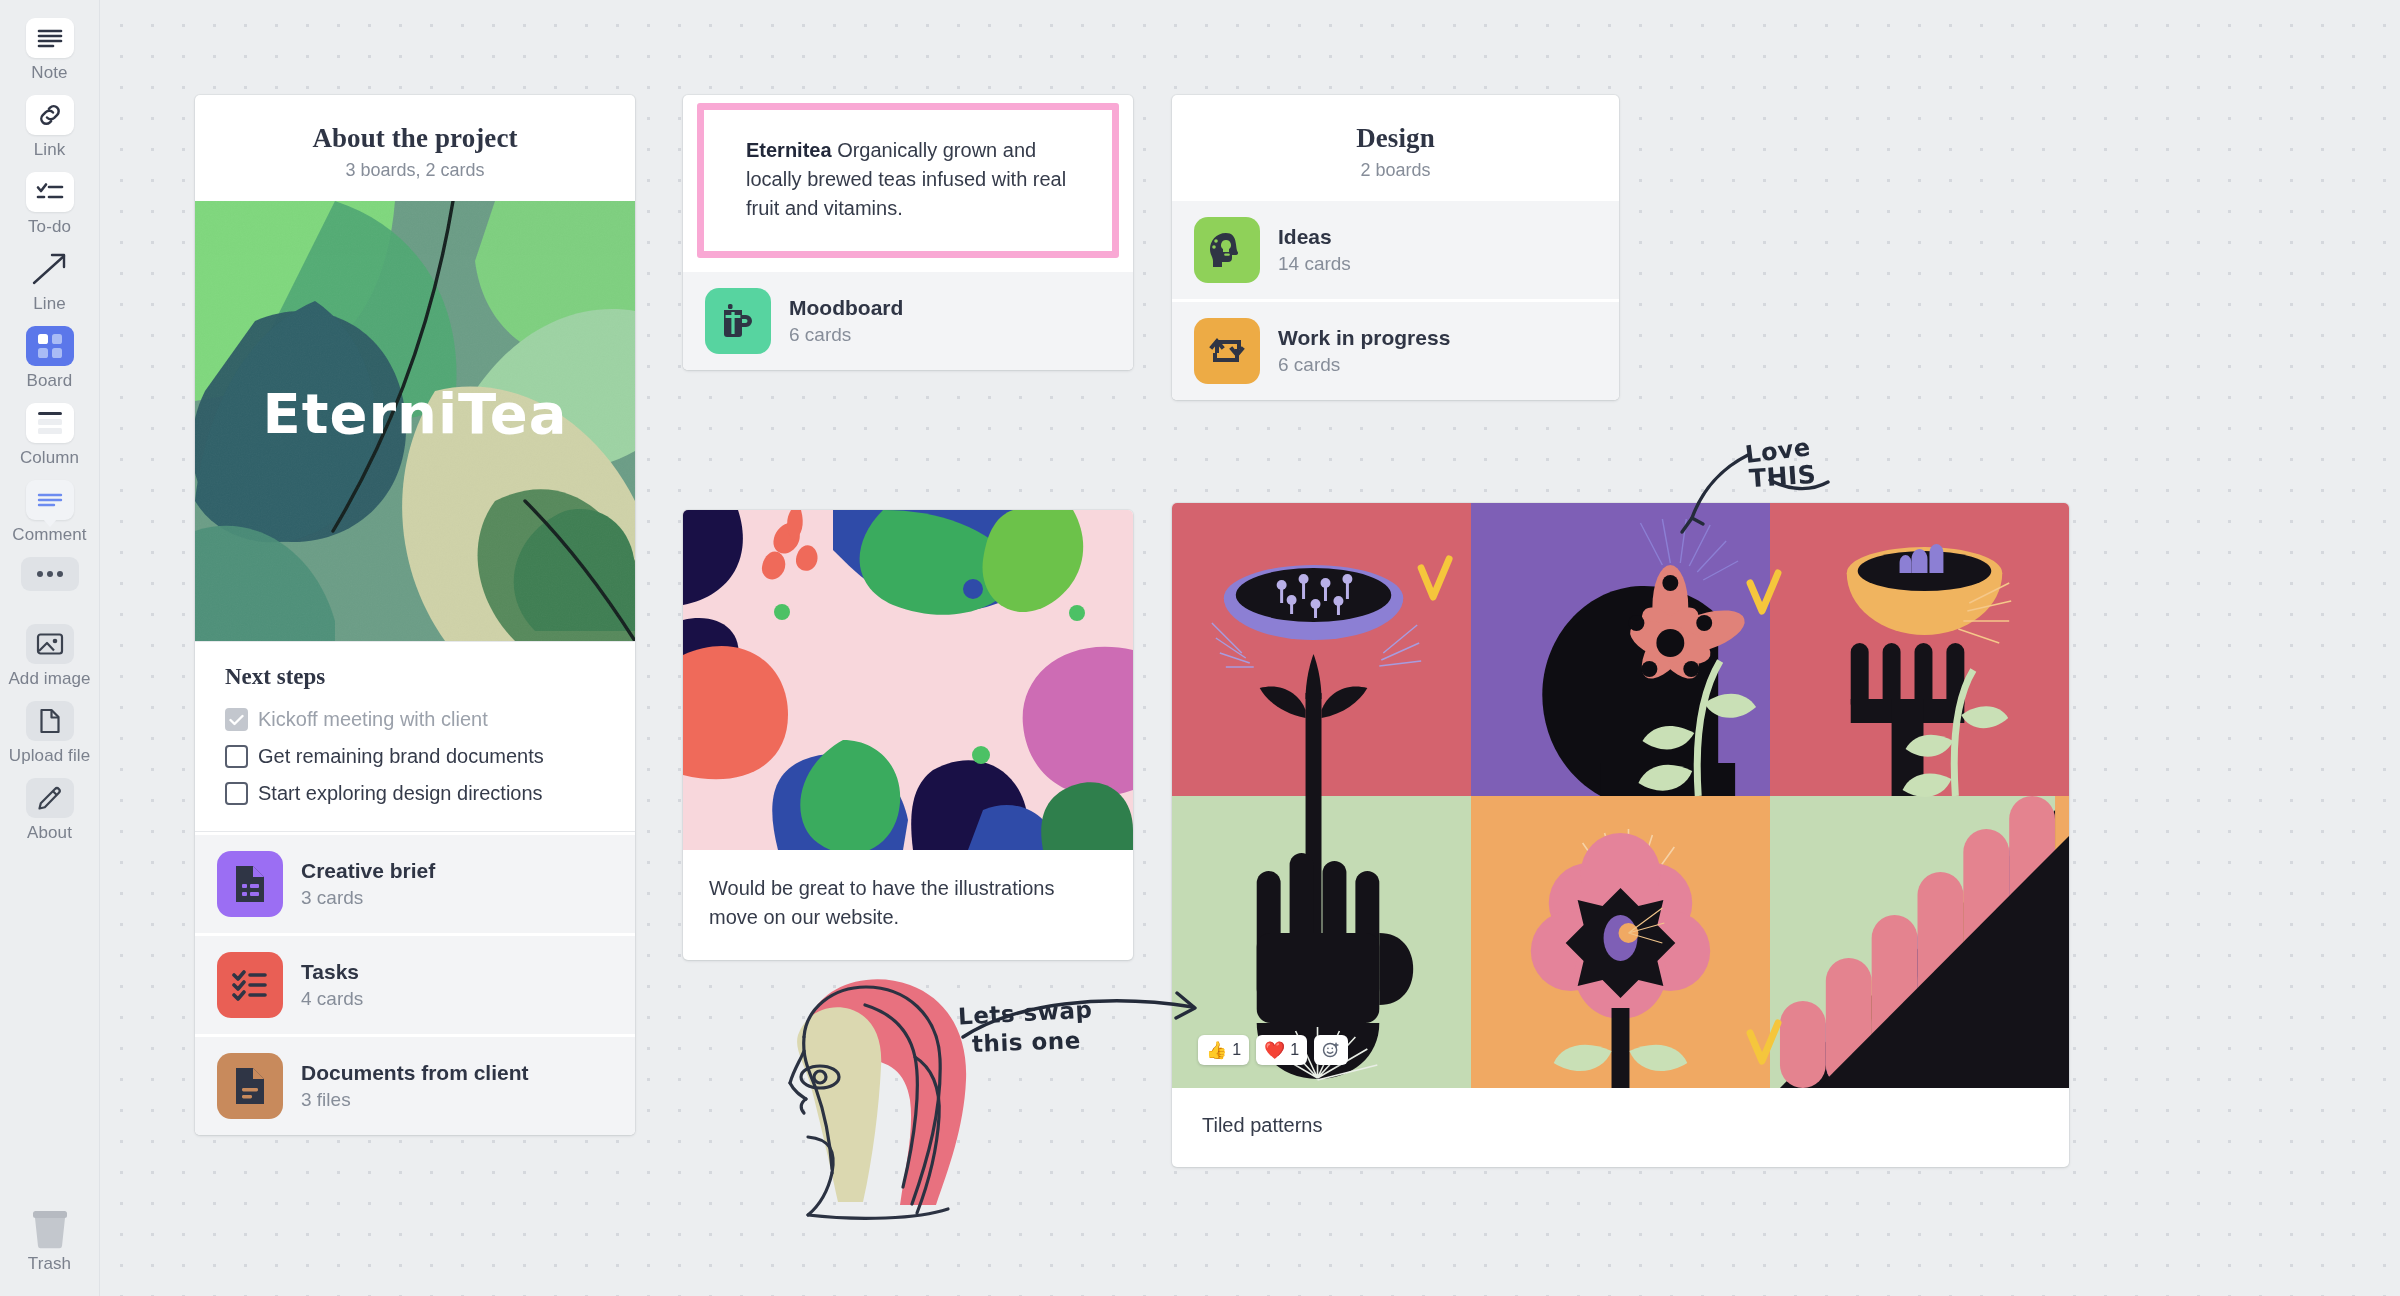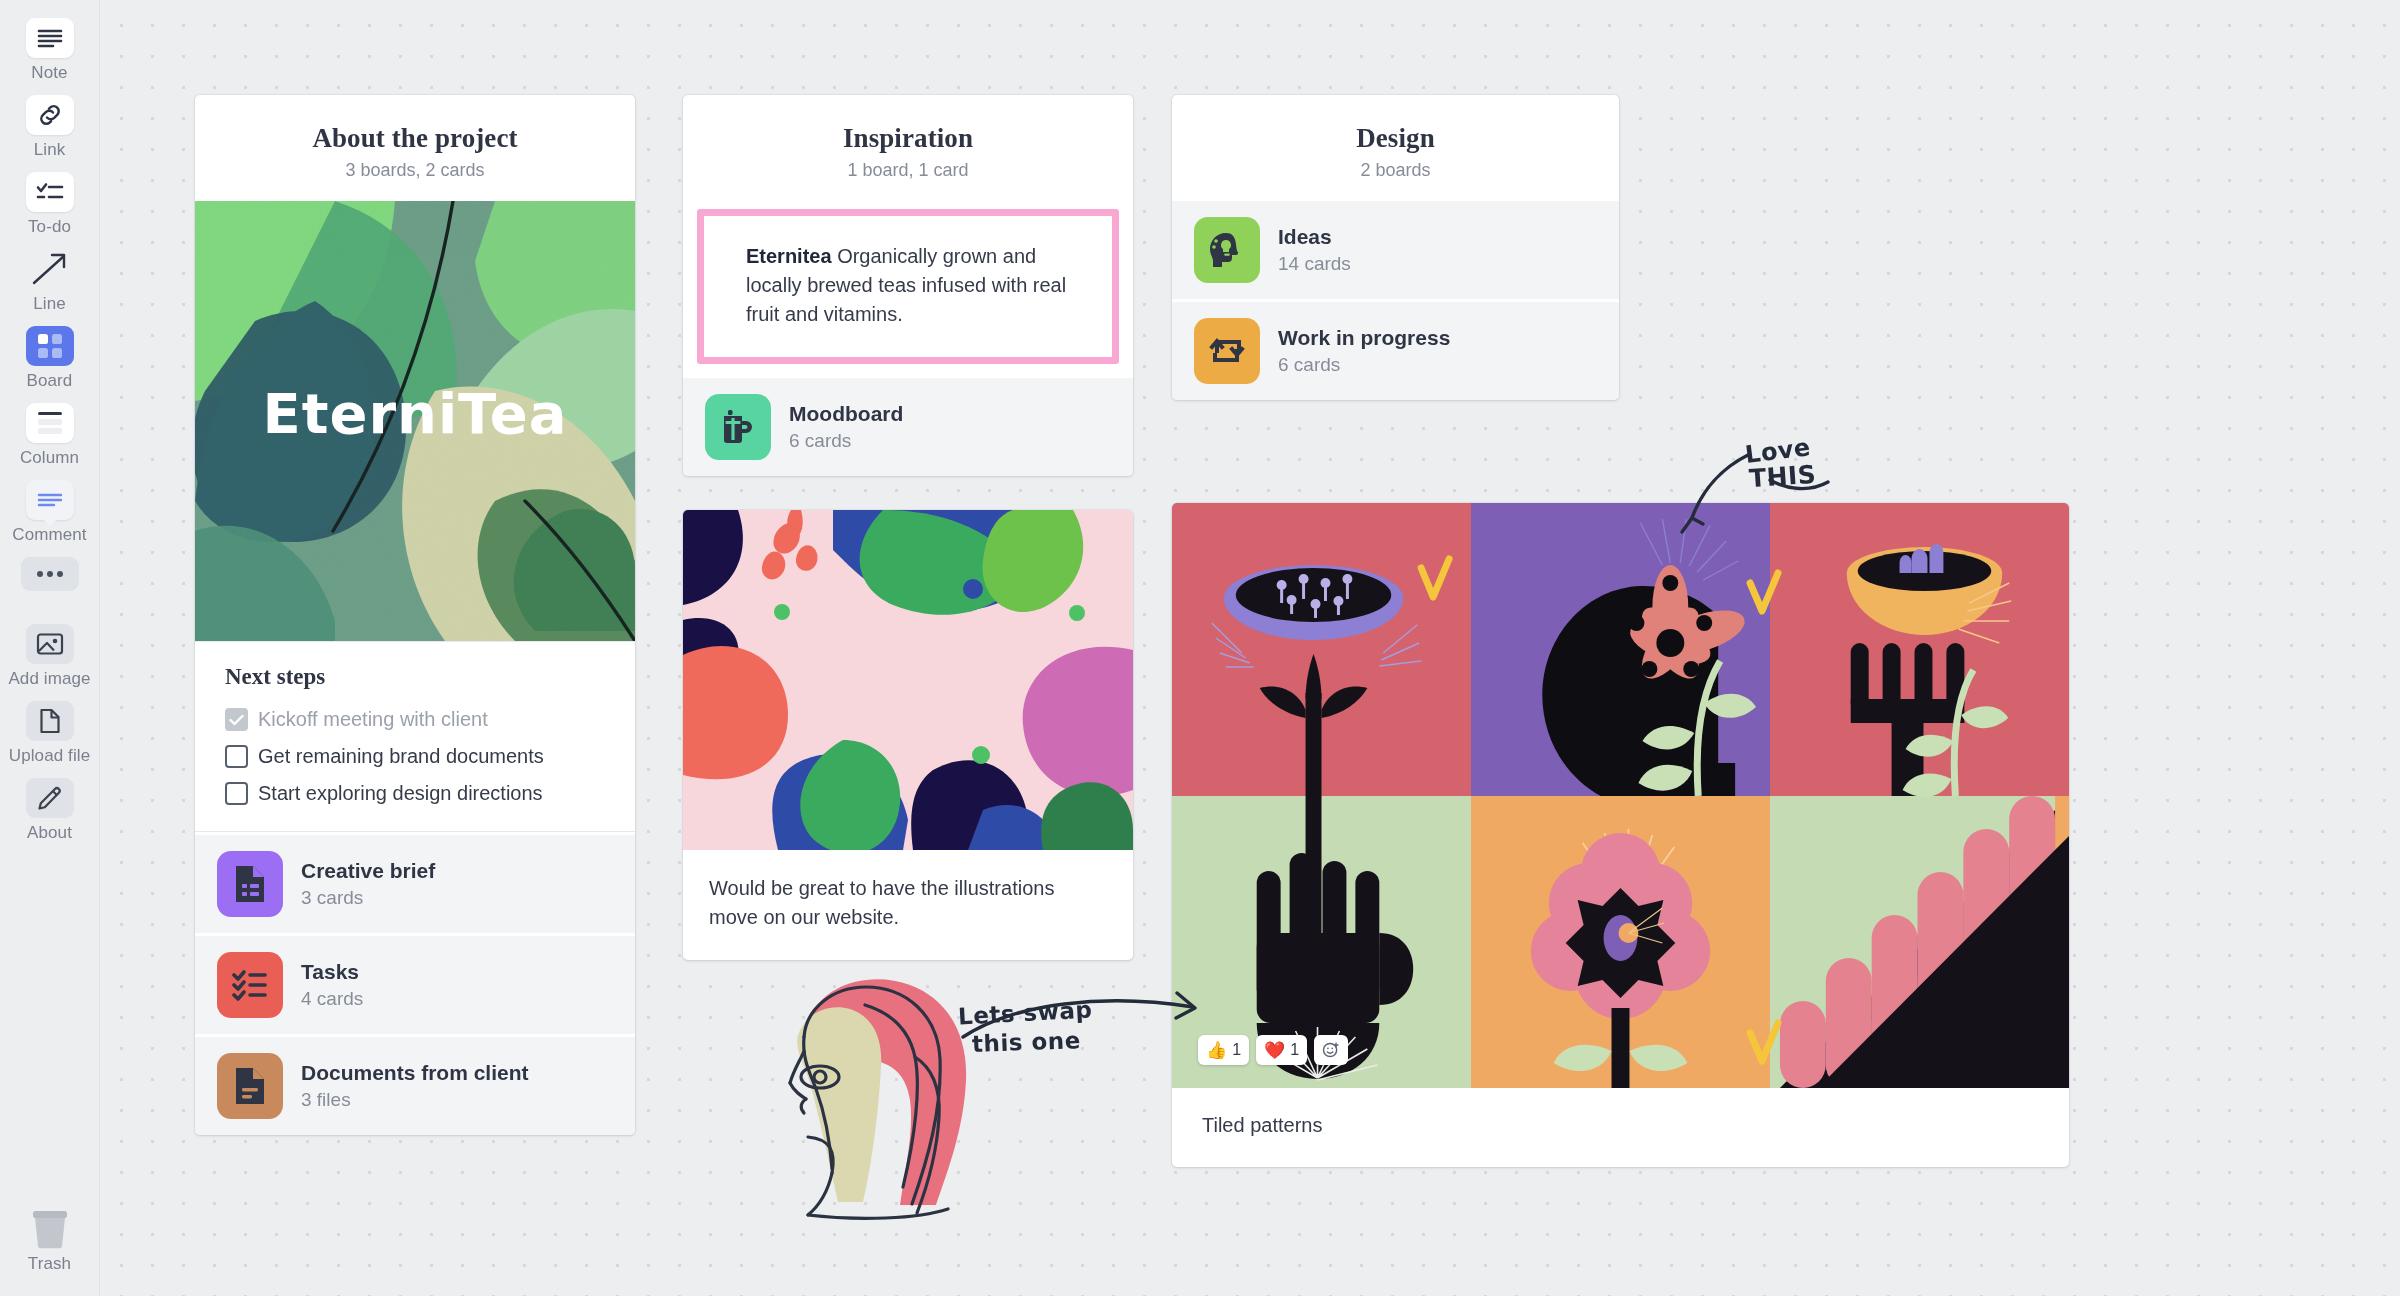--- a/index.html
+++ b/index.html
@@ -379,24 +379,20 @@
           </svg>
       </div>
       <div>
         <div class="board-name">Documents from client</div>
         <div class="board-count">3 files</div>
       </div>
     </div>
   </div>
 
   <div class="col-card" id="inspiration">
-    <div class="col-head">
-      <div class="col-title">Inspiration</div>
-      <div class="col-sub">1 board, 1 card</div>
-    </div>
 
     <div class="note-card">
       <div class="note-text">
         <b>Eternitea</b><span> Organically grown and locally brewed teas infused with real fruit and vitamins.</span>
       </div>
     </div>
 
     <div class="insp-boards">
       <div class="board-row" style="margin-bottom:0">
         <div class="board-ico" style="background:#57d4a0">

